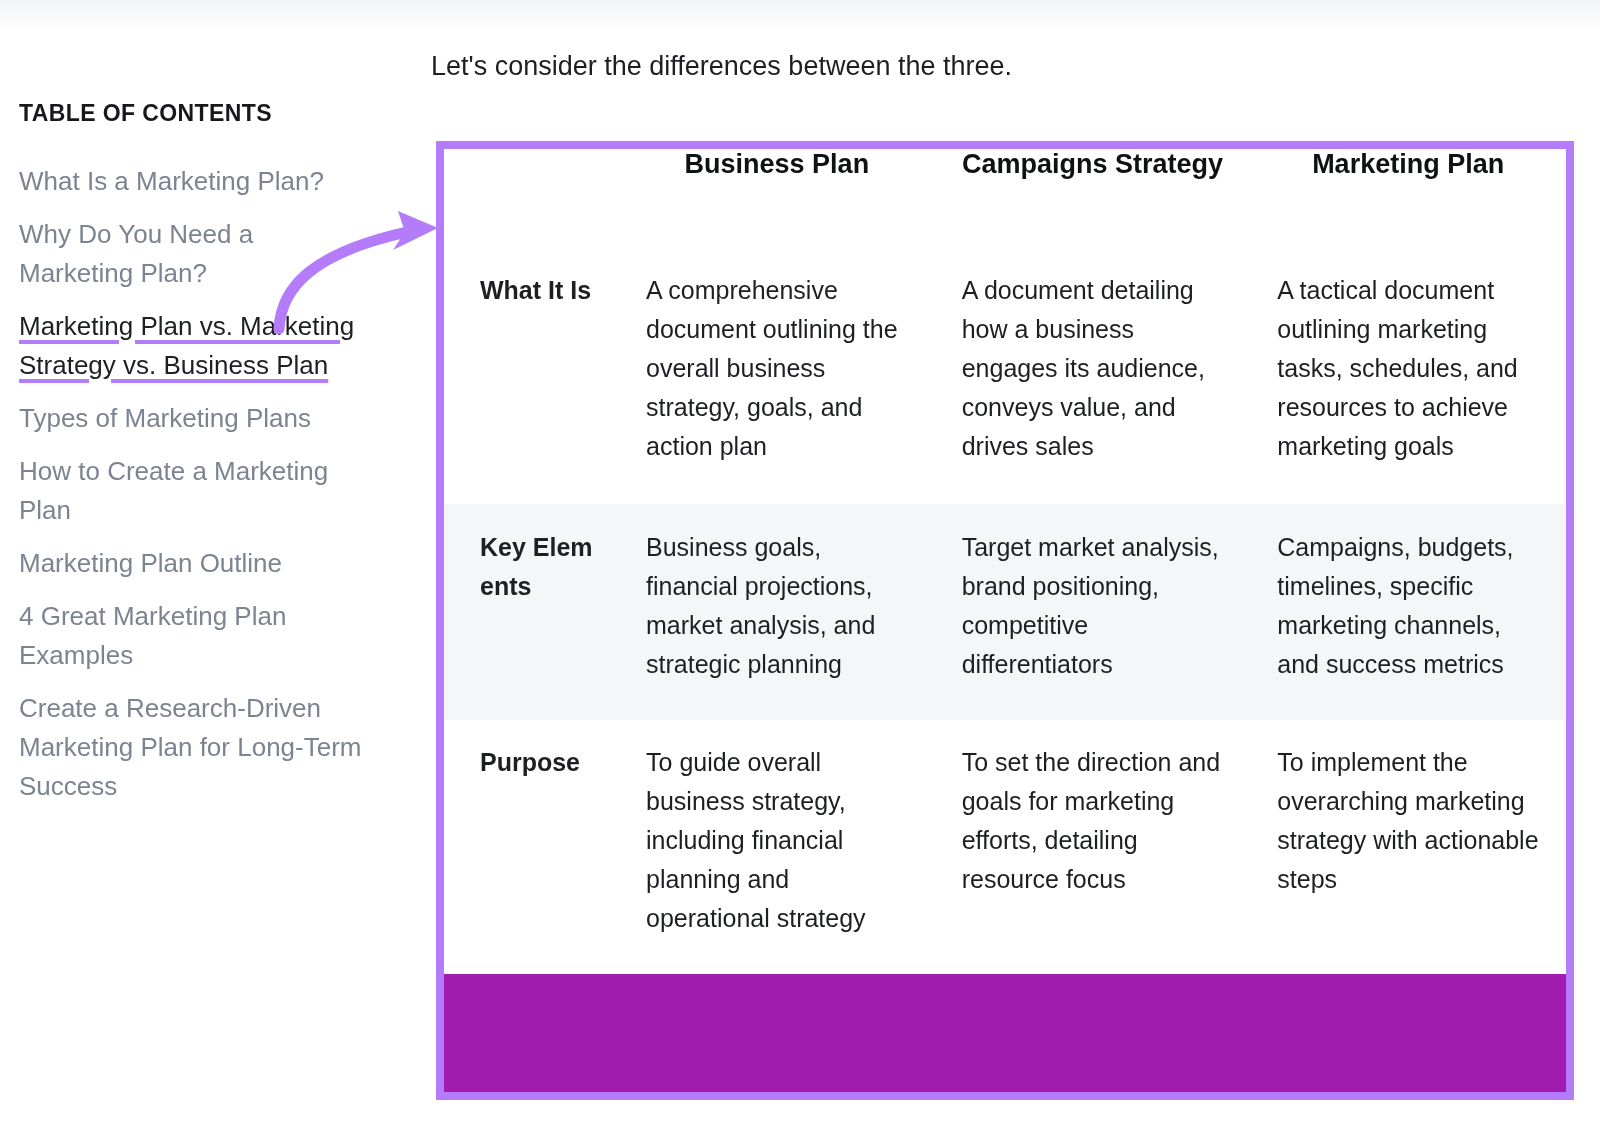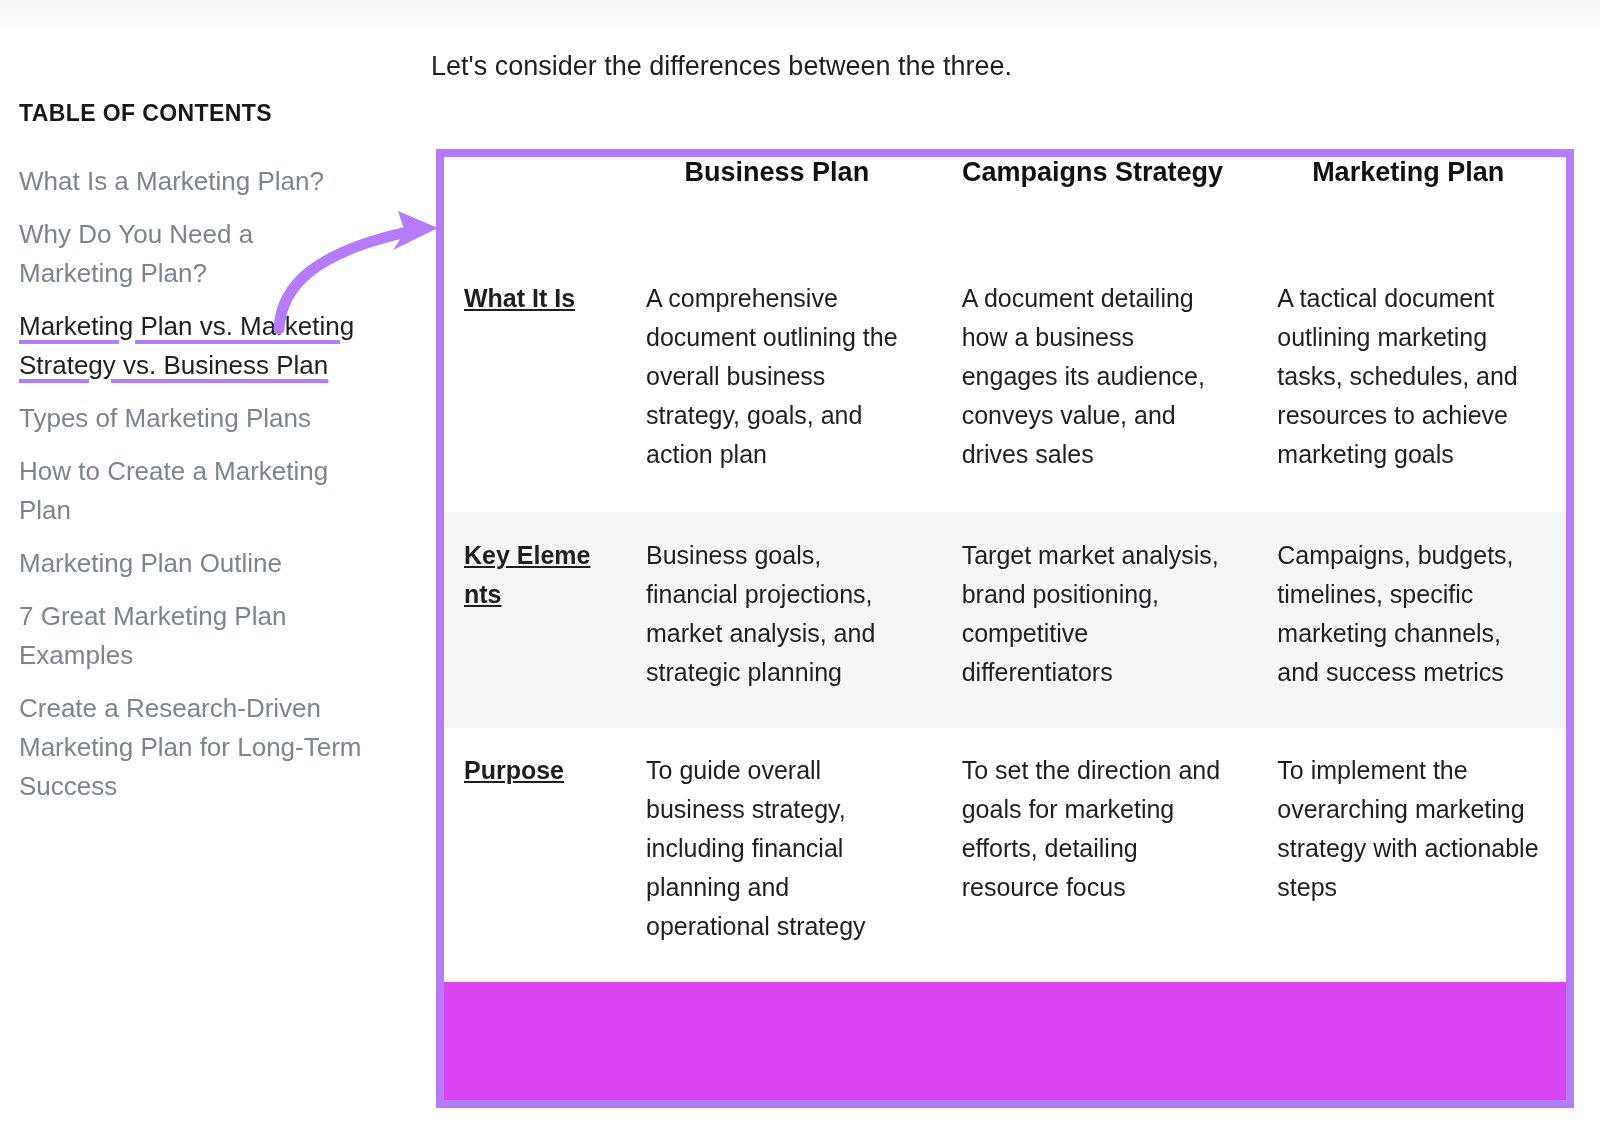--- a/index.html
+++ b/index.html
@@ -80,26 +80,26 @@
     font-size: 27px;
     line-height: 36px;
     color: #1d1f23;
     white-space: nowrap;
     text-align: center;
   }
 
   .table-frame {
     position: absolute;
     left: 436px;
-    top: 149px;
+    top: 141px;
     width: 1122px;          
     height: 943px;
     border: 8px solid #b47cfa;
     box-sizing: content-box;
-    background: #d946ef;
+    background: #a21caf;
   }
 
   table.compare {
     width: 100%;
     border-collapse: collapse;
     table-layout: fixed;
     background: #ffffff;
   }
   table.compare col.c-label  { width: 175px; }
   table.compare col.c-data   { width: 315.6px; }
@@ -126,24 +126,23 @@
   tbody tr.striped { background: #f4f6f8; }
 
   tbody td {
     font-size: 25px;
     line-height: 39px;
     color: #1d1f23;
     padding: 22px 0 34px 0;
   }
   tbody td.row-label {
     font-weight: bold;
-    padding-left: 20px;
+    padding-left: 36px;
     padding-right: 18px;
     word-break: break-all;     
-    text-decoration: underline;
   }
   tbody td.cell {
     padding-left: 27px;
     padding-right: 26px;
   }
   tbody tr.r1 td { padding-top: 24px; padding-bottom: 38px; }
   tbody tr.r2 td { padding-top: 24px; padding-bottom: 36px; }
   tbody tr.r3 td { padding-top: 23px; padding-bottom: 36px; }
 </style>
 </head>
@@ -168,21 +167,21 @@
     <li class="toc-item">
       <span>Types of Marketing Plans</span>
     </li>
     <li class="toc-item">
       <span>How to Create a Marketing Plan</span>
     </li>
     <li class="toc-item">
       <span>Marketing Plan Outline</span>
     </li>
     <li class="toc-item">
-      <span>7 Great Marketing Plan Examples</span>
+      <span>4 Great Marketing Plan Examples</span>
     </li>
     <li class="toc-item">
       <span>Create a Research-Driven Marketing Plan for Long-Term Success</span>
     </li>
   </ul>
 </nav>
 
 <svg class="arrow-annotation" viewBox="0 0 200 145">
   <path d="M 24 134 C 26 92, 58 58, 152 37" fill="none" stroke="#b47cfa" stroke-width="11" stroke-linecap="round"></path>
   <path d="M 183 33 L 143 16 L 150 37 L 138 55 Z" fill="#b47cfa"></path>

